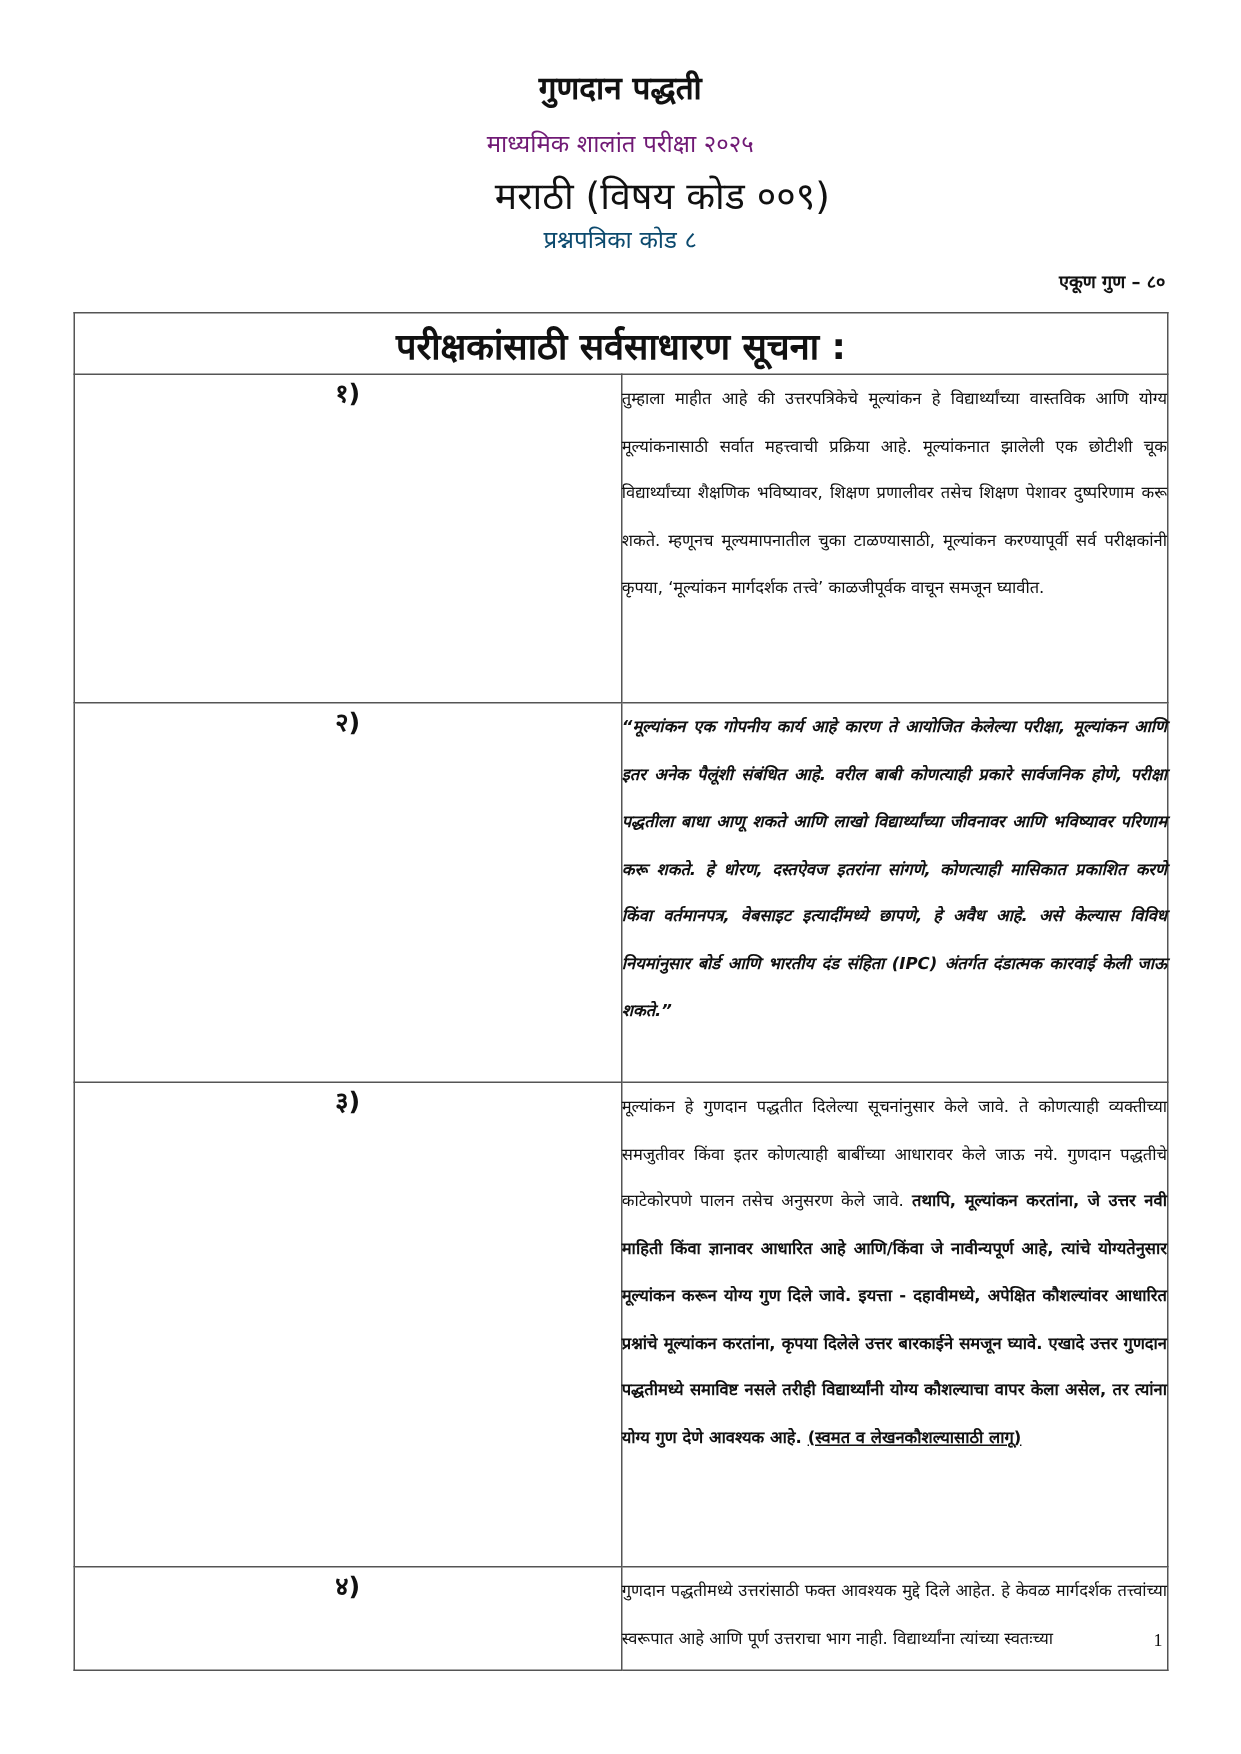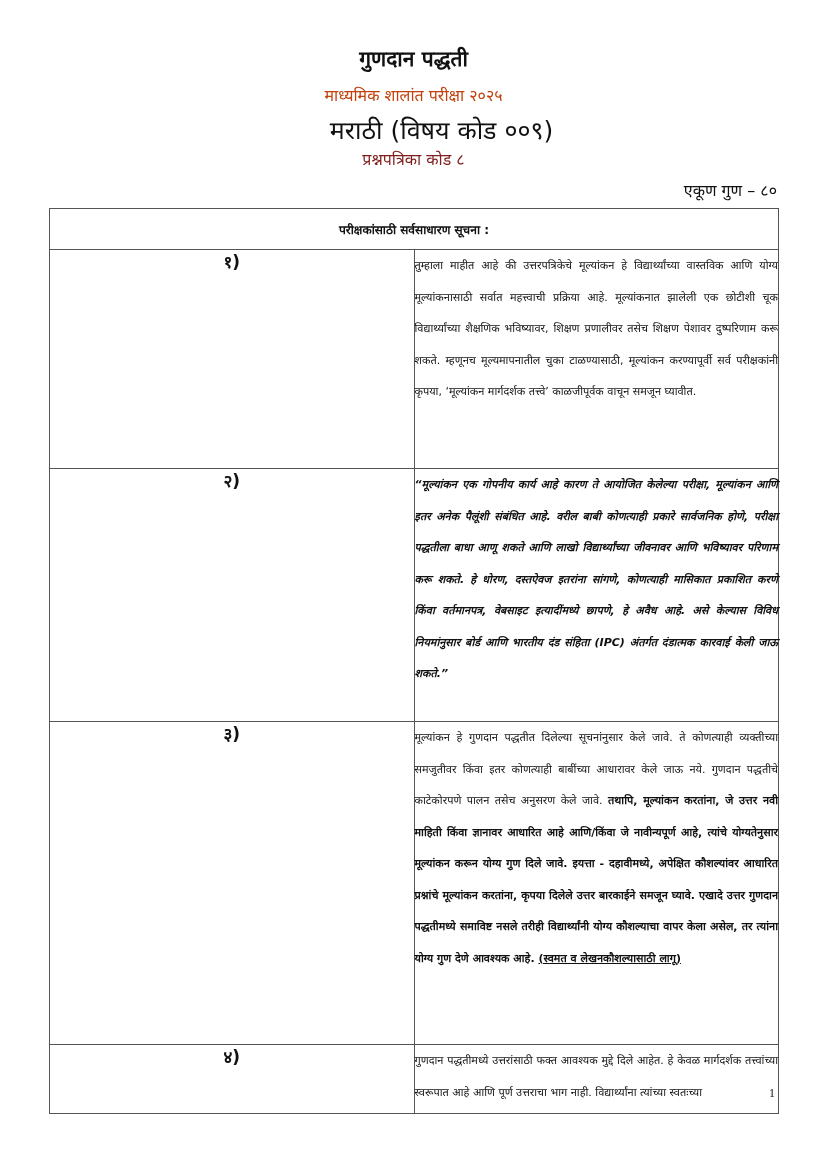--- a/index.html
+++ b/index.html
@@ -4,34 +4,34 @@
   <style>
     html, body { margin: 0; padding: 0; background: #ffffff; }
     body {
       width: 827px; height: 1169px; position: relative; overflow: hidden;
       font-family: "DejaVu Sans", "Liberation Sans", sans-serif;
       color: #111;
     }
     .page { position: absolute; left: 0; top: 0; width: 827px; height: 973px; }
     .center { position: absolute; left: 0; width: 827px; text-align: center; white-space: nowrap; }
     .title { top: 44px; font-size: 21px; font-weight: bold; }
-    .sub1 { top: 84px; font-size: 16px; font-weight: normal; color: #c2410c; }
+    .sub1 { top: 84px; font-size: 16px; font-weight: normal; color: #701a75; }
     .sub2 { top: 112px; font-size: 25px; font-weight: normal; margin-left: 28px; }
-    .sub3 { top: 148px; font-size: 16px; color: #7f1d1d; }
-    .total { position: absolute; right: 50px; top: 179px; font-size: 16px; font-weight: normal; white-space: nowrap; }
+    .sub3 { top: 148px; font-size: 16px; color: #0c4a6e; }
+    .total { position: absolute; right: 50px; top: 179px; font-size: 12px; font-weight: bold; white-space: nowrap; }
 
     table.instr {
       position: absolute; left: 49px; top: 208px; width: 730px;
       border-collapse: collapse; table-layout: fixed;
     }
     table.instr td, table.instr th {
       border: 1.5px solid #555; vertical-align: top; padding: 0;
     }
     table.instr th {
-      height: 40px; font-size: 12px; font-weight: bold; text-align: center; vertical-align: middle;
+      height: 40px; font-size: 24px; font-weight: bold; text-align: center; vertical-align: middle;
     }
     td.num {
       width: 50px; font-size: 17px; font-weight: bold; text-align: center; padding-top: 6px;
     }
     td.txt {
       padding: 4px 8px 4px 7px; font-size: 11px; line-height: 31.5px; text-align: justify;
     }
     td.txt.bold { font-weight: bold; font-style: italic; }
     .b { font-weight: bold; }
     .u { text-decoration: underline; font-weight: bold; }

